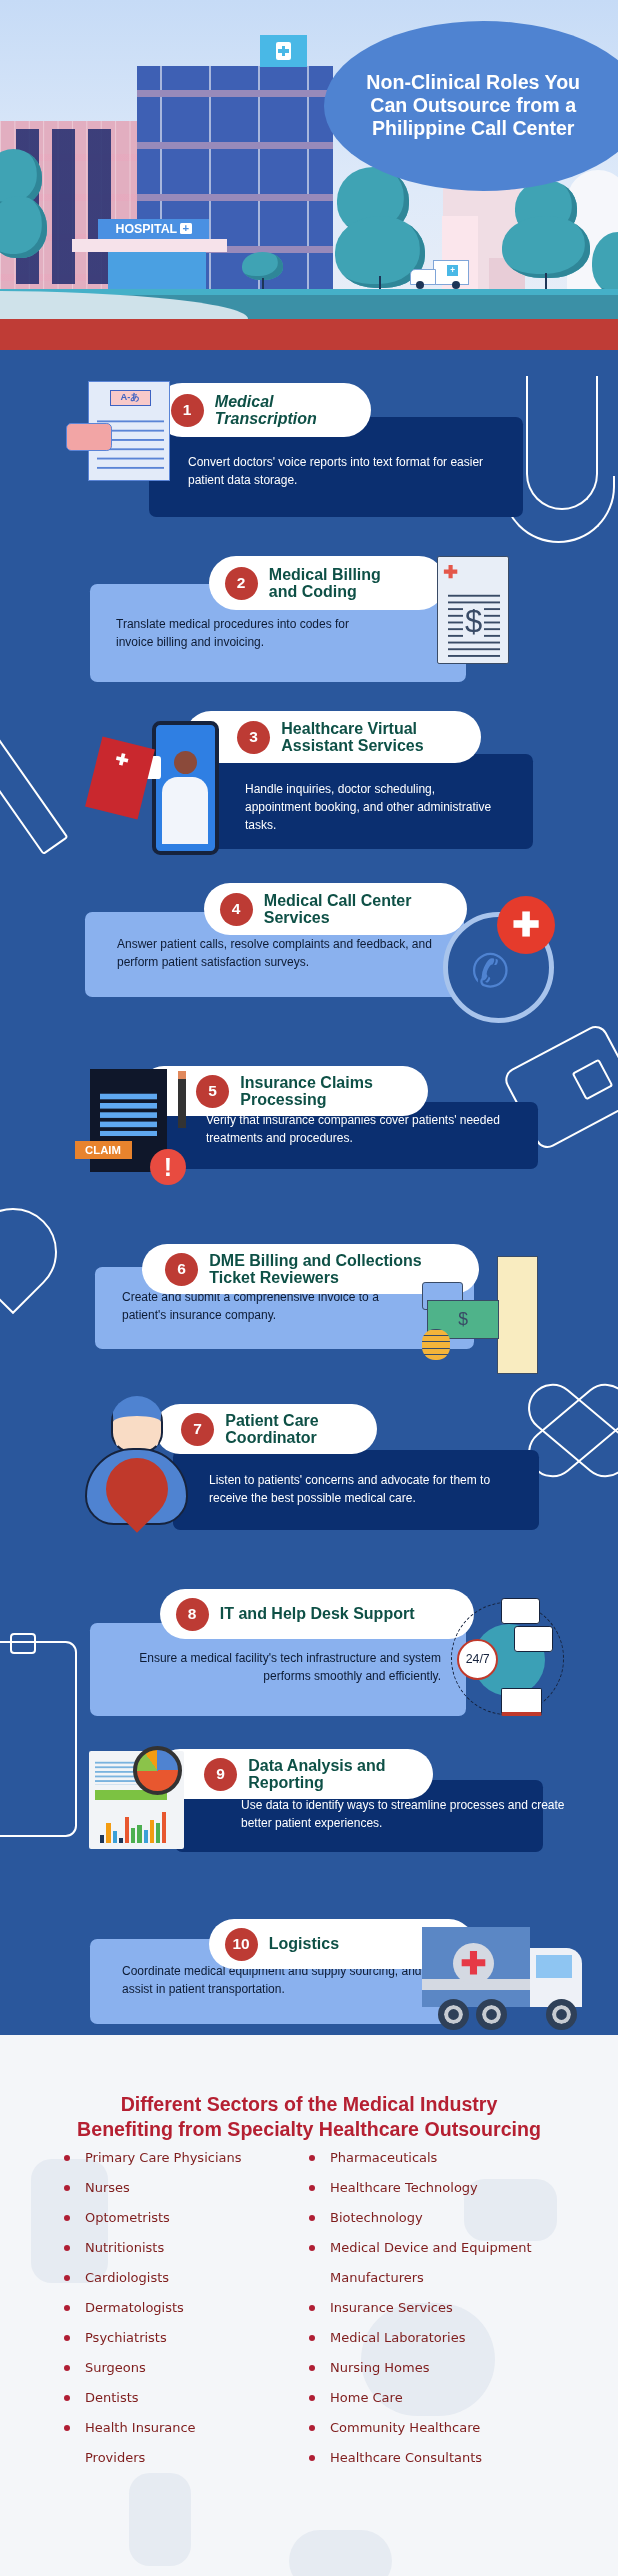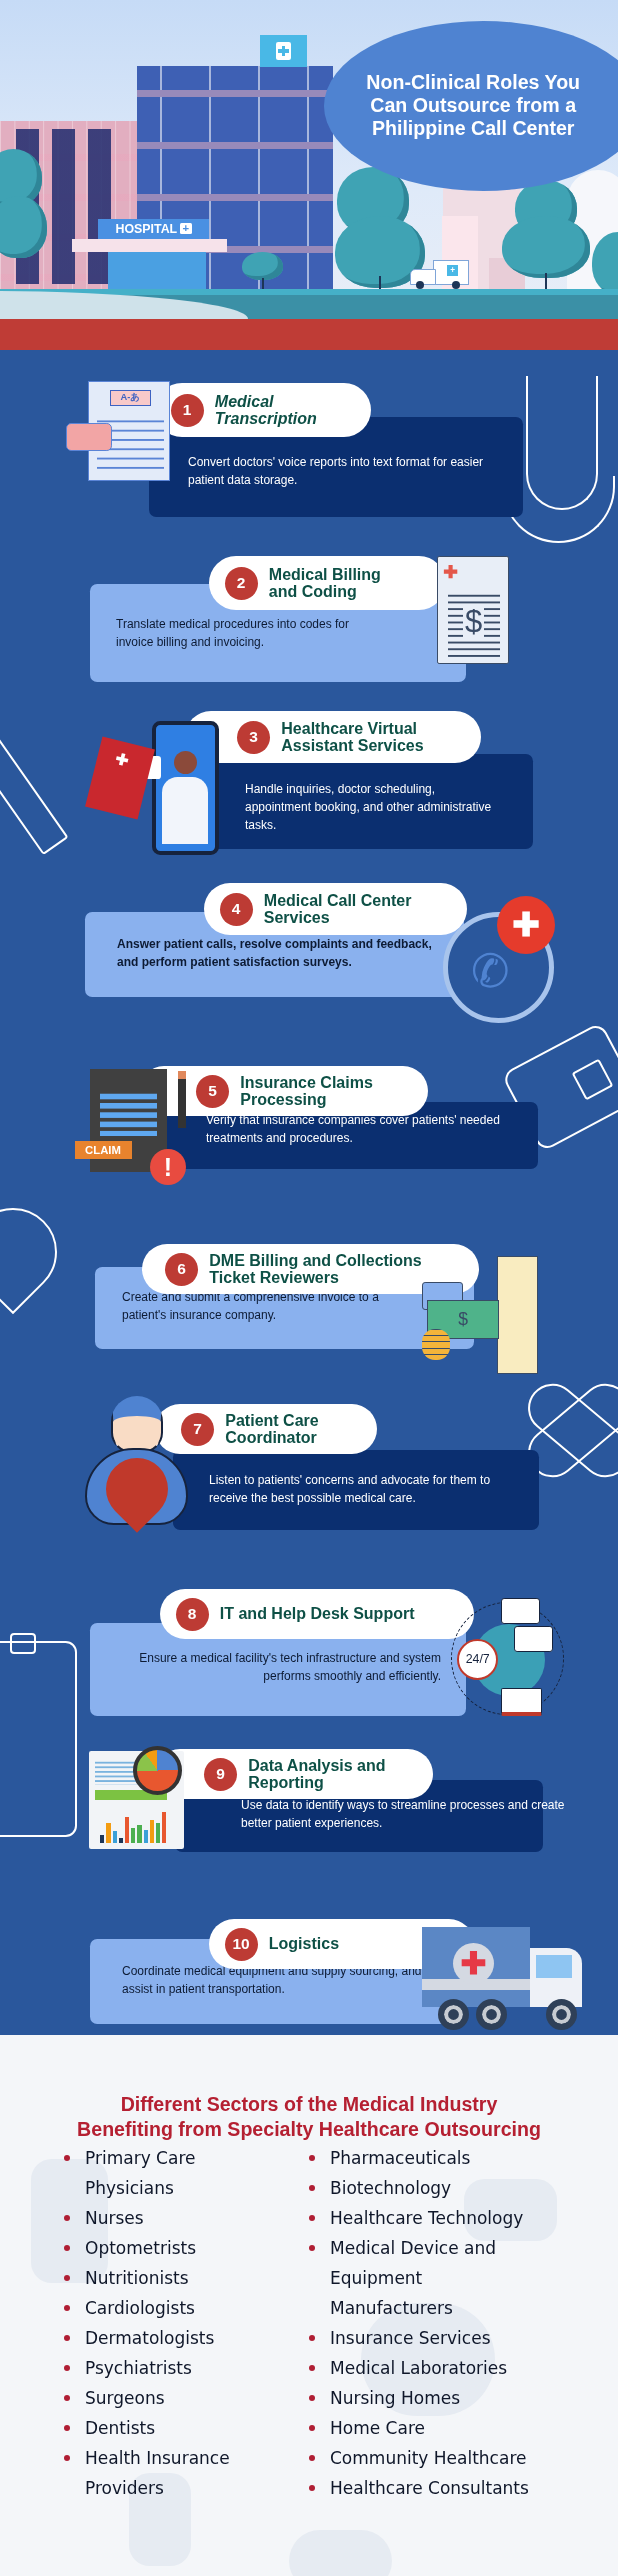--- a/index.html
+++ b/index.html
@@ -25,21 +25,21 @@
   .num { width: 33px; height: 33px; border-radius: 50%; background: #bd3b34; color: #fff; font-weight: bold; font-size: 15.5px; display: flex; align-items: center; justify-content: center; flex-shrink: 0; }
   .role-title { margin-left: 11.3px; color: #0e5046; font-weight: bold; font-size: 16px; line-height: 1.08; }
 
   .outline { position: absolute; border: 2.6px solid #ffffff; }
   .illus { position: absolute; }
 
   .sectors { position: absolute; left: 0; top: 2035px; width: 618px; height: 573px; background: #f4f6f9; overflow: hidden; }
   .sectors-bg-shape { position: absolute; background: #e6ebf2; border-radius: 20.6px; }
   .sectors-title { position: absolute; left: 0; top: 57px; width: 618px; text-align: center; color: #b52032; font-weight: bold; font-size: 19.6px; line-height: 1.3; }
   .col { position: absolute; top: 108px; list-style: none; }
-  .col li { position: relative; color: #0f172a; font-size: 17px; line-height: 30px; padding-left: 23px; font-family: "DejaVu Sans", sans-serif; }
+  .col li { position: relative; color: #7f1d1d; font-size: 13px; line-height: 30px; padding-left: 23px; font-family: "DejaVu Sans", sans-serif; }
   .col li::before { content: ""; position: absolute; left: 1.5px; top: 12px; width: 6.2px; height: 6.2px; border-radius: 50%; background: #b01e34; }
 </style>
 </head>
 <body>
 
 <div class="hero">
 
   <div class="bldg" style="left:443px;top:155px;width:77px;height:139px;background:#f0dde4;"></div>
   <div class="bldg" style="left:442px;top:216px;width:36px;height:77px;background:#fbe6ec;"></div>
   <div class="bldg" style="left:489px;top:258px;width:36px;height:36px;background:#e8cdd7;"></div>
@@ -153,40 +153,40 @@
   </div>
   <div class="illus" style="left:152px;top:371px;width:67px;height:134px;background:#2f7fe3;border:4.1px solid #16233d;border-radius:8.2px;">
     <div style="position:absolute;left:18px;top:26px;width:23px;height:23px;border-radius:50%;background:#8b4a3a;"></div>
     <div style="position:absolute;left:6.2px;top:52px;width:46px;height:67px;background:#f2f5fb;border-radius:15.5px 15.5px 0 0;"></div>
     <div style="position:absolute;left:-31px;top:31px;width:36px;height:23px;background:#fff;border-radius:3.1px;"></div>
   </div>
   <div class="illus" style="left:93px;top:392px;width:54px;height:72px;background:#c9282e;transform:rotate(14deg);">
     <div style="position:absolute;left:18px;top:9.3px;color:#fff;font-size:15.5px;font-weight:bold;">✚</div>
   </div>
 
-  <div class="card-body light" style="left:85px;top:562px;width:379px;height:85px;font-weight:bold;">
+  <div class="card-body light" style="left:85px;top:562px;width:379px;height:85px;">
     <p style="left:32px;top:23px;width:330px;">Answer patient calls, resolve complaints and feedback, and perform patient satisfaction surveys.</p>
   </div>
   <div class="pill" style="left:204px;top:533px;width:263px;height:52px;padding-left:15.5px;">
     <span class="num">4</span>
     <span class="role-title" style="width:155px;">Medical Call Center Services</span>
   </div>
   <div class="illus" style="left:443px;top:562px;width:111px;height:111px;border-radius:50%;border:5.2px solid #a8c4ec;background:#2a579c;">
     <div style="position:absolute;left:23px;top:31px;font-size:46px;color:#4f83d1;line-height:1;">✆</div>
   </div>
   <div class="illus" style="left:497px;top:546px;width:58px;height:58px;border-radius:50%;background:#e53b2c;color:#fff;font-size:33px;text-align:center;line-height:58px;font-weight:bold;">✚</div>
 
   <div class="card-body dark" style="left:162px;top:752px;width:376px;height:67px;">
     <p style="left:44px;top:9.3px;width:319px;">Verify that insurance companies cover patients' needed treatments and procedures.</p>
   </div>
   <div class="pill" style="left:139px;top:716px;width:289px;height:50px;padding-left:57px;">
     <span class="num">5</span>
     <span class="role-title" style="width:155px;">Insurance Claims Processing</span>
   </div>
-  <div class="illus" style="left:90px;top:719px;width:77px;height:103px;background:#404040;">
+  <div class="illus" style="left:90px;top:719px;width:77px;height:103px;background:#0f172a;">
     <div style="position:absolute;left:10.3px;top:20.6px;width:57px;height:46px;background-image:linear-gradient(0deg,#5fa8f0 5.2px,transparent 5.2px);background-size:100% 9.3px;"></div>
     <div style="position:absolute;left:-15.5px;top:72px;width:57px;height:18px;background:#e8832d;color:#fff;font-weight:bold;font-size:11.3px;text-align:center;line-height:18px;">CLAIM</div>
   </div>
   <div class="illus" style="left:150px;top:799px;width:36px;height:36px;border-radius:50%;background:#e84b40;color:#fff;font-size:25px;text-align:center;line-height:36px;font-weight:bold;">!</div>
   <div class="illus" style="left:178px;top:721px;width:8.2px;height:57px;background:#333;border-top:8.2px solid #e0885b;"></div>
 
   <div class="card-body light" style="left:95px;top:917px;width:379px;height:82px;">
     <p style="left:27px;top:20.6px;width:289px;">Create and submit a comprehensive invoice to a patient's insurance company.</p>
   </div>
   <div class="pill" style="left:142px;top:894px;width:337px;height:50px;padding-left:23px;">
@@ -292,22 +292,22 @@
     <li>Nutritionists</li>
     <li>Cardiologists</li>
     <li>Dermatologists</li>
     <li>Psychiatrists</li>
     <li>Surgeons</li>
     <li>Dentists</li>
     <li>Health Insurance Providers</li>
   </ul>
   <ul class="col" style="left:307px;width:268px;">
     <li>Pharmaceuticals</li>
+    <li>Healthcare Technology</li>
     <li>Biotechnology</li>
-    <li>Healthcare Technology</li>
     <li style="width:227px;">Medical Device and Equipment Manufacturers</li>
     <li>Insurance Services</li>
     <li>Medical Laboratories</li>
     <li>Nursing Homes</li>
     <li>Home Care</li>
     <li>Community Healthcare</li>
     <li>Healthcare Consultants</li>
   </ul>
 </div>
 

